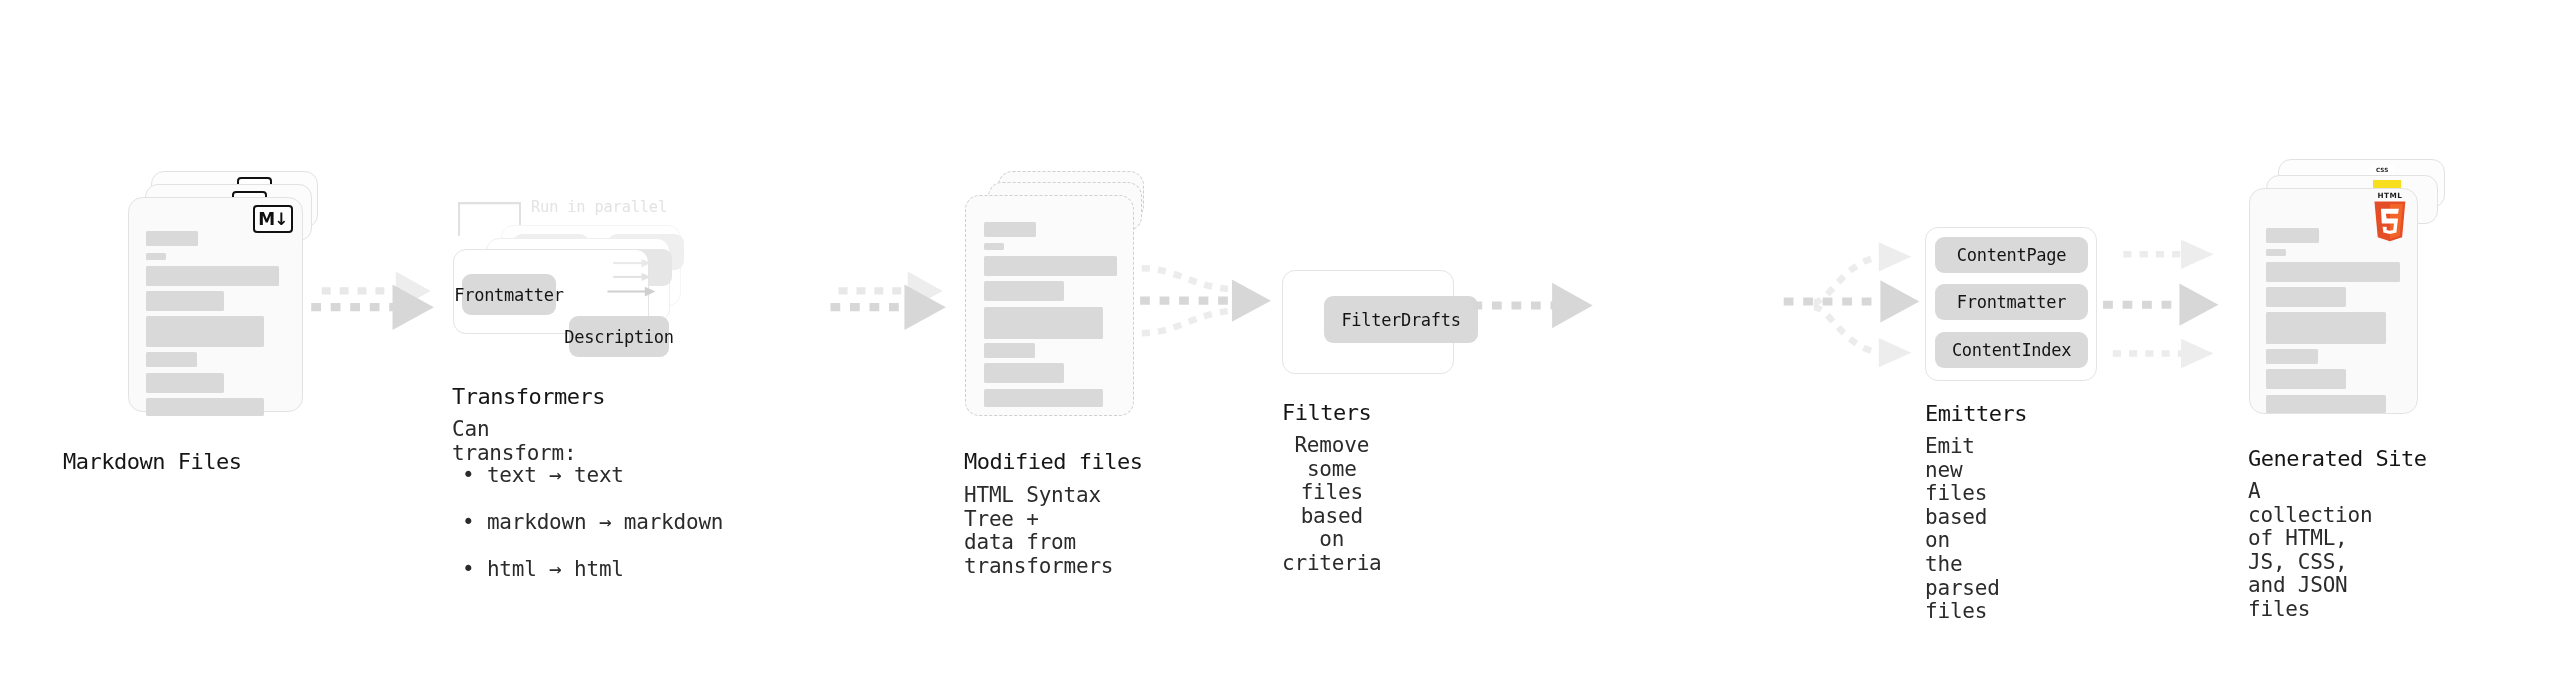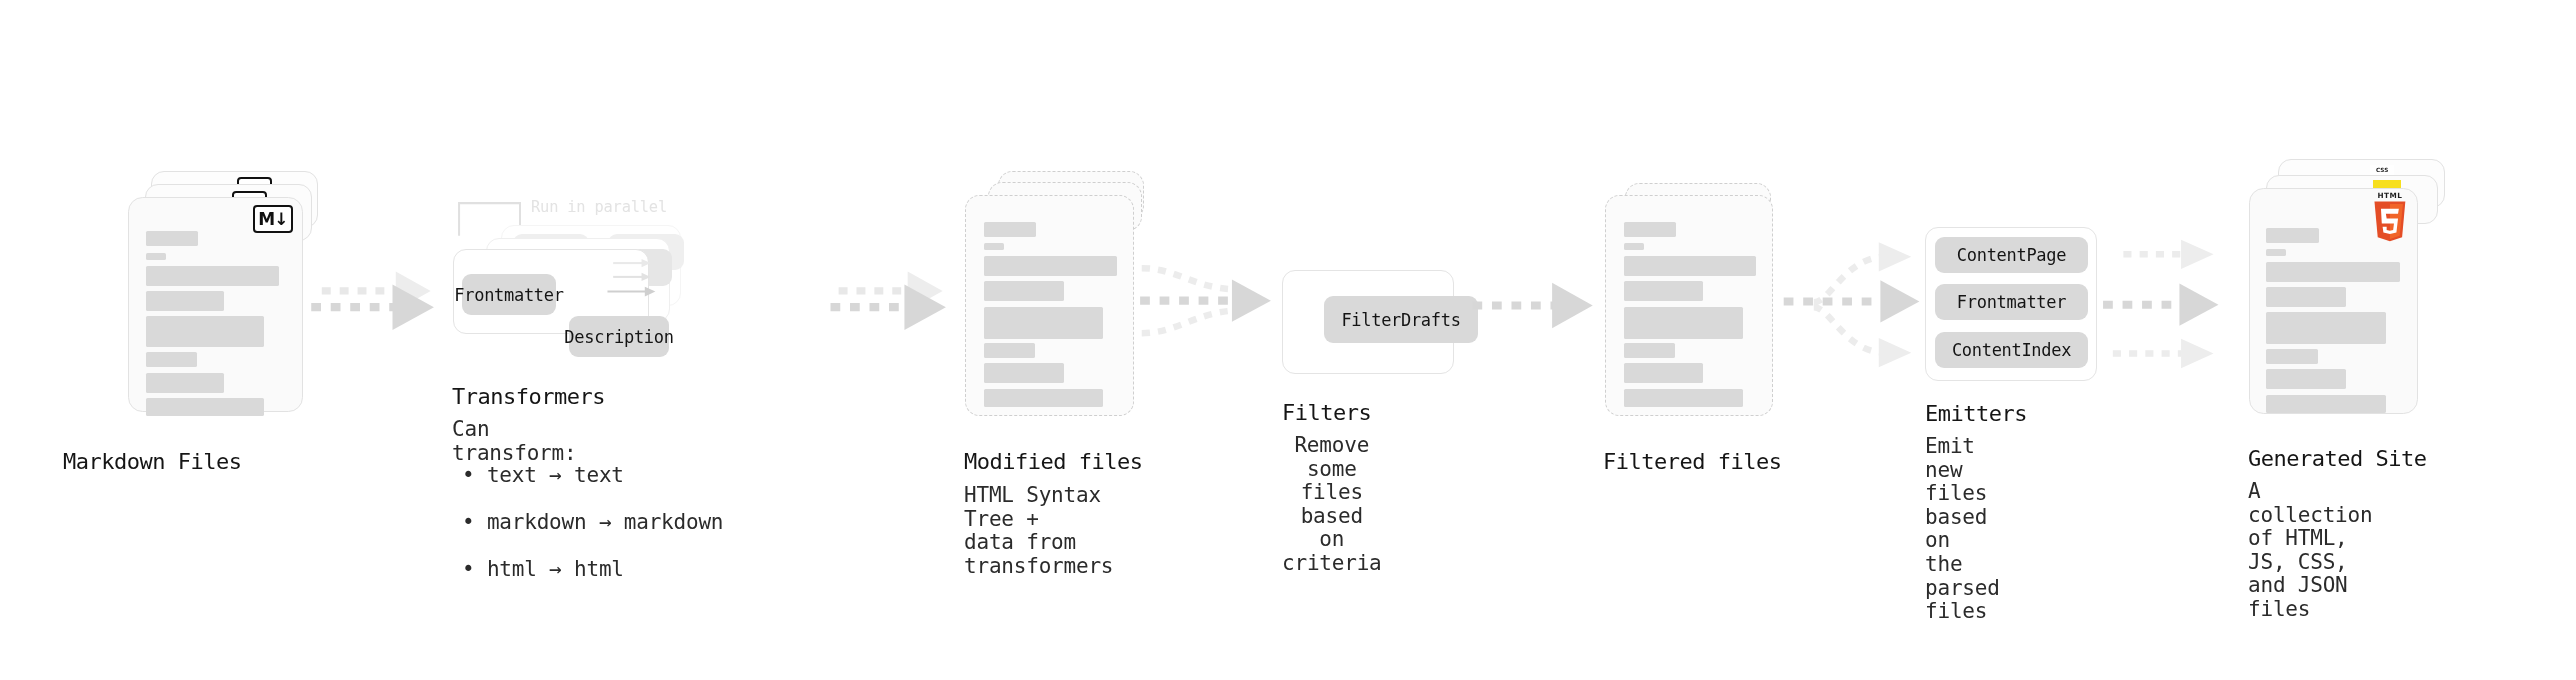--- a/index.html
+++ b/index.html
@@ -251,37 +251,20 @@
 on criteria</div>
   </div>
 
   <svg class="layer" width="2576" height="681" viewBox="0 0 3170 838">
     <g stroke="#d7d7d7" stroke-width="10" stroke-dasharray="12 12" fill="none">
       <line x1="1812" y1="376" x2="1916" y2="376"></line>
     </g>
     <polygon points="1910,348 1960,376 1910,404" fill="#d7d7d7"></polygon>
   </svg>
 
-  <div class="abs" style="left:0;top:0;width:390px;height:681px;">
-
-    <div class="doc-card dashed" style="left:1625px;top:183px;width:146px;height:49px;"></div>
-
-    <div class="doc-card dashed" style="left:1605px;top:195px;width:168px;height:221px;">
-      <div class="skel" style="left:18px;top:26px;width:52px;height:15.4px;"></div>
-      <div class="skel" style="left:18px;top:47px;width:19.5px;height:7.3px;"></div>
-      <div class="skel" style="left:18px;top:60px;width:132px;height:19.5px;"></div>
-      <div class="skel" style="left:18px;top:85px;width:79px;height:19.5px;"></div>
-      <div class="skel" style="left:18px;top:111px;width:119px;height:32px;"></div>
-      <div class="skel" style="left:18px;top:147px;width:51px;height:14.6px;"></div>
-      <div class="skel" style="left:18px;top:167px;width:79px;height:19.5px;"></div>
-      <div class="skel" style="left:18px;top:193px;width:119px;height:18px;"></div>
-    </div>
-
-    <div class="stage-title" style="left:1603px;top:449px;">Filtered files</div>
-  </div>
 
   <svg class="layer" width="2576" height="681" viewBox="0 0 3170 838">
     <g fill="none" stroke-linecap="butt">
       <path d="M 2232 372 C 2252 372 2270 318 2318 316" stroke="#ececec" stroke-width="8" stroke-dasharray="10 10"></path>
       <path d="M 2232 378 C 2252 378 2270 432 2318 434" stroke="#ececec" stroke-width="8" stroke-dasharray="10 10"></path>
       <line x1="2195" y1="371" x2="2322" y2="371" stroke="#d7d7d7" stroke-width="10" stroke-dasharray="12 12"></line>
     </g>
     <polygon points="2312,298 2352,316 2312,334" fill="#ededed"></polygon>
     <polygon points="2312,416 2352,434 2312,452" fill="#ededed"></polygon>
     <polygon points="2314,345 2362,371 2314,397" fill="#d7d7d7"></polygon>

